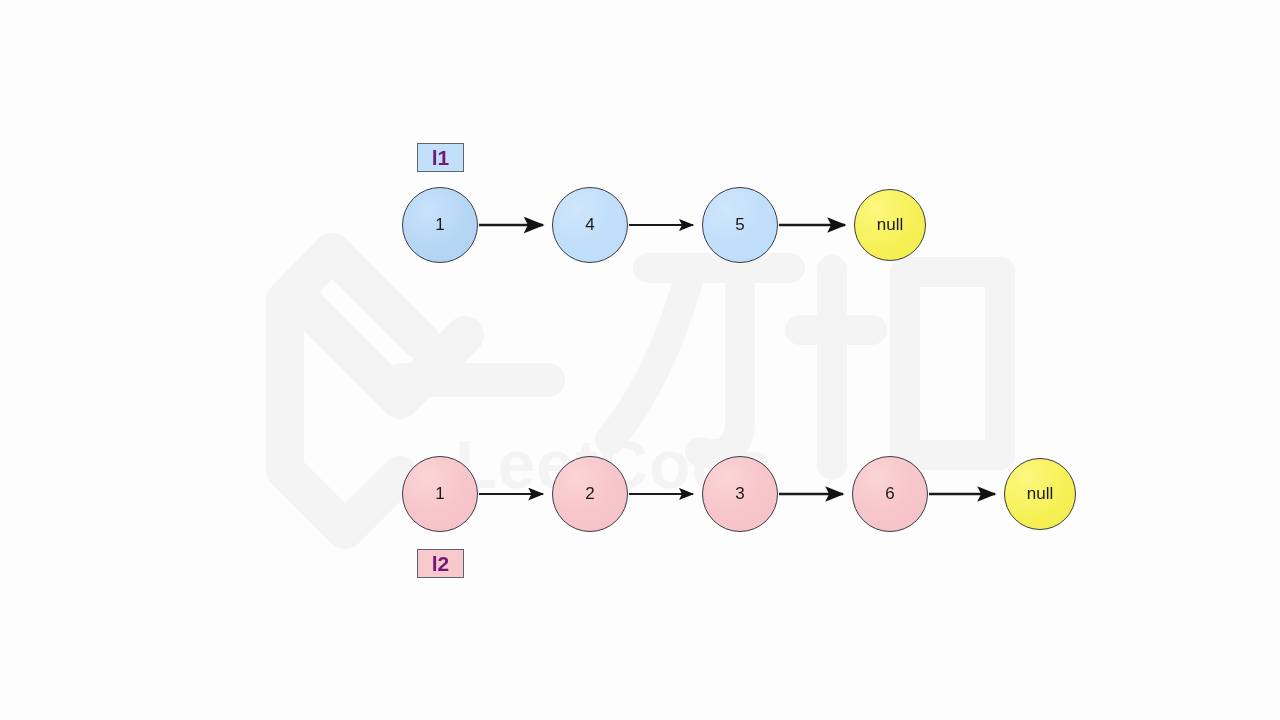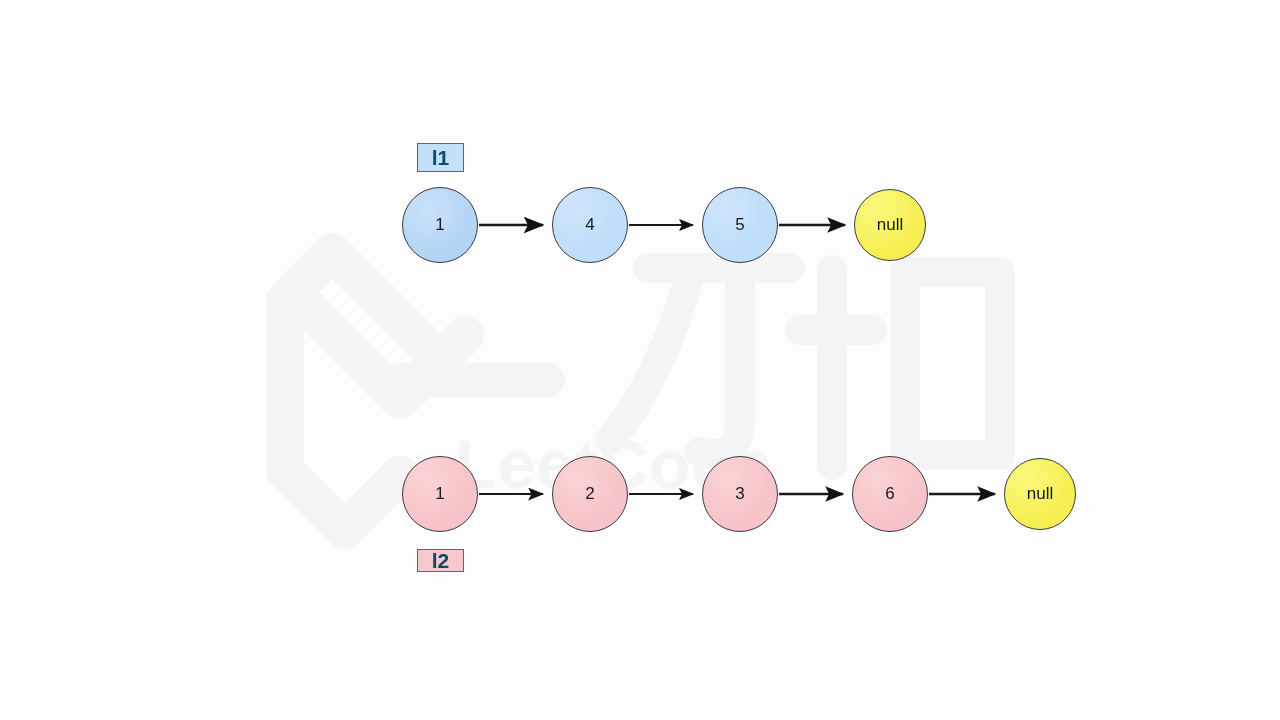--- a/index.html
+++ b/index.html
@@ -86,21 +86,21 @@
   
   .chip {
     position: absolute;
     box-sizing: border-box;
     display: flex;
     align-items: center;
     justify-content: center;
     font-family: "Liberation Sans", sans-serif;
     font-size: 21px;
     font-weight: 700;
-    color: #0c4a6e;
+    color: #701a75;
     border: 1.5px solid #6b6b75;
     z-index: 3;
     letter-spacing: 0px;
   }
   .chip.blue-chip {
     background: #c3e0fa;
     border-color: #5d6570;
   }
   .chip.pink-chip {
     background: #f7c8cc;
@@ -182,16 +182,16 @@
       </div>
       <div class="node pink" style="left: 702px; top: 456px; width: 76px; height: 76px;">
         <span class="node-label">3</span>
       </div>
       <div class="node pink" style="left: 852px; top: 456px; width: 76px; height: 76px;">
         <span class="node-label">6</span>
       </div>
       <div class="node yellow" style="left: 1004px; top: 458px; width: 72px; height: 72px;">
         <span class="node-label">null</span>
       </div>
-      <div class="chip pink-chip" style="left: 417px; top: 549px; width: 47px; height: 23px;">l2</div>
+      <div class="chip pink-chip" style="left: 417px; top: 549px; width: 47px; height: 29px;">l2</div>
     </div>
 
 </div>
 
 </body></html>

